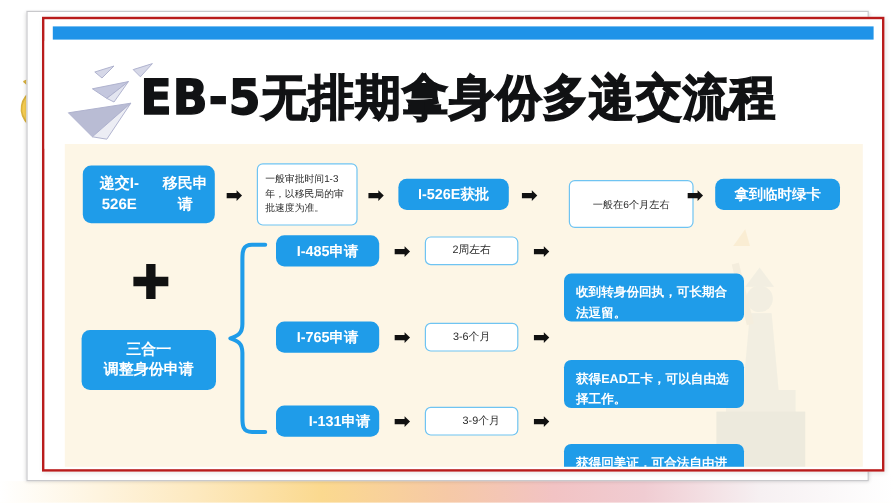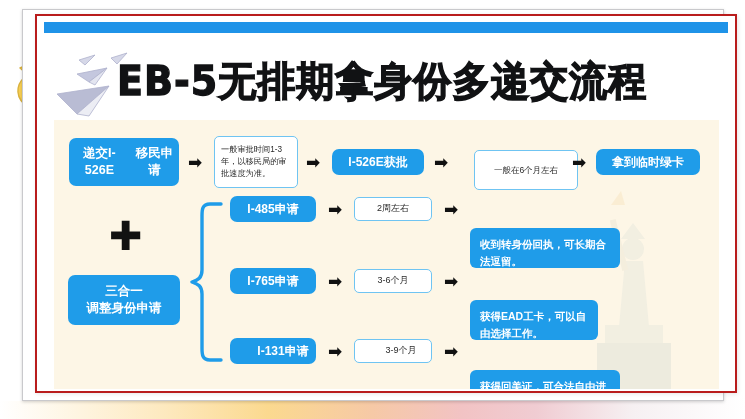--- a/index.html
+++ b/index.html
@@ -163,21 +163,21 @@
     <div class="blue-box" style="left:176px;top:76px;width:86px;height:26px;font-size:12px;">I-485申请</div>
     <div class="arrow" style="left:274px;top:81px;">➡</div>
     <div class="note-box" style="left:300px;top:77px;width:78px;height:24px;font-size:9px;justify-content:center;">2周左右</div>
     <div class="arrow" style="left:390px;top:81px;">➡</div>
     <div class="result-box" style="left:416px;top:70px;width:150px;height:40px;">收到转身份回执，可长期合法逗留。</div>
 
     <div class="blue-box" style="left:176px;top:148px;width:86px;height:26px;font-size:12px;">I-765申请</div>
     <div class="arrow" style="left:274px;top:153px;">➡</div>
     <div class="note-box" style="left:300px;top:149px;width:78px;height:24px;font-size:9px;justify-content:center;">3-6个月</div>
     <div class="arrow" style="left:390px;top:153px;">➡</div>
-    <div class="result-box" style="left:416px;top:142px;width:128px;height:40px;">获得EAD工卡，可以自由选择工作。</div>
+    <div class="result-box" style="left:416px;top:142px;width:150px;height:40px;">获得EAD工卡，可以自由选择工作。</div>
 
     <div class="blue-box" style="left:176px;top:218px;width:86px;height:26px;font-size:12px;padding-left:20px;">I-131申请</div>
     <div class="arrow" style="left:274px;top:223px;">➡</div>
     <div class="note-box" style="left:300px;top:219px;width:78px;height:24px;font-size:9px;justify-content:center;padding-left:16px;">3-9个月</div>
     <div class="arrow" style="left:390px;top:223px;">➡</div>
     <div class="result-box" style="left:416px;top:212px;width:150px;height:40px;">获得回美证，可合法自由进出美国。</div>
 
   </div>
 </div>
 

